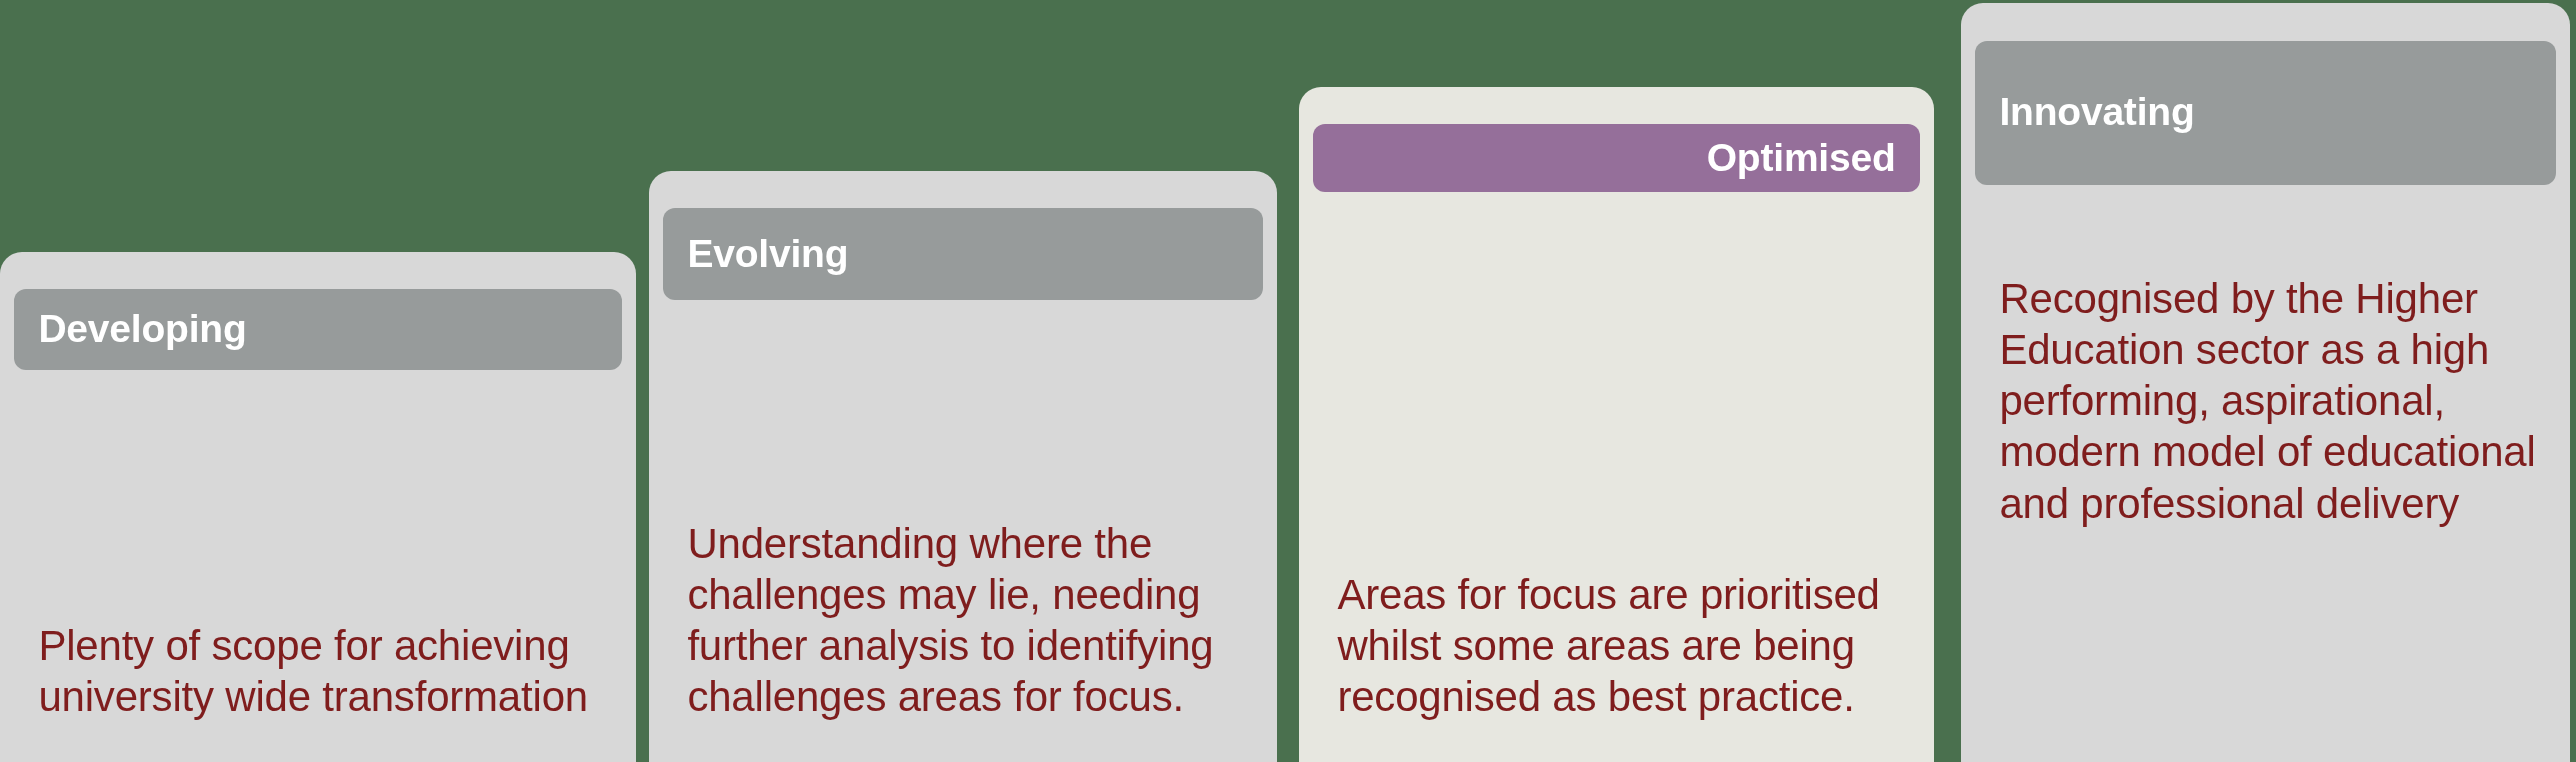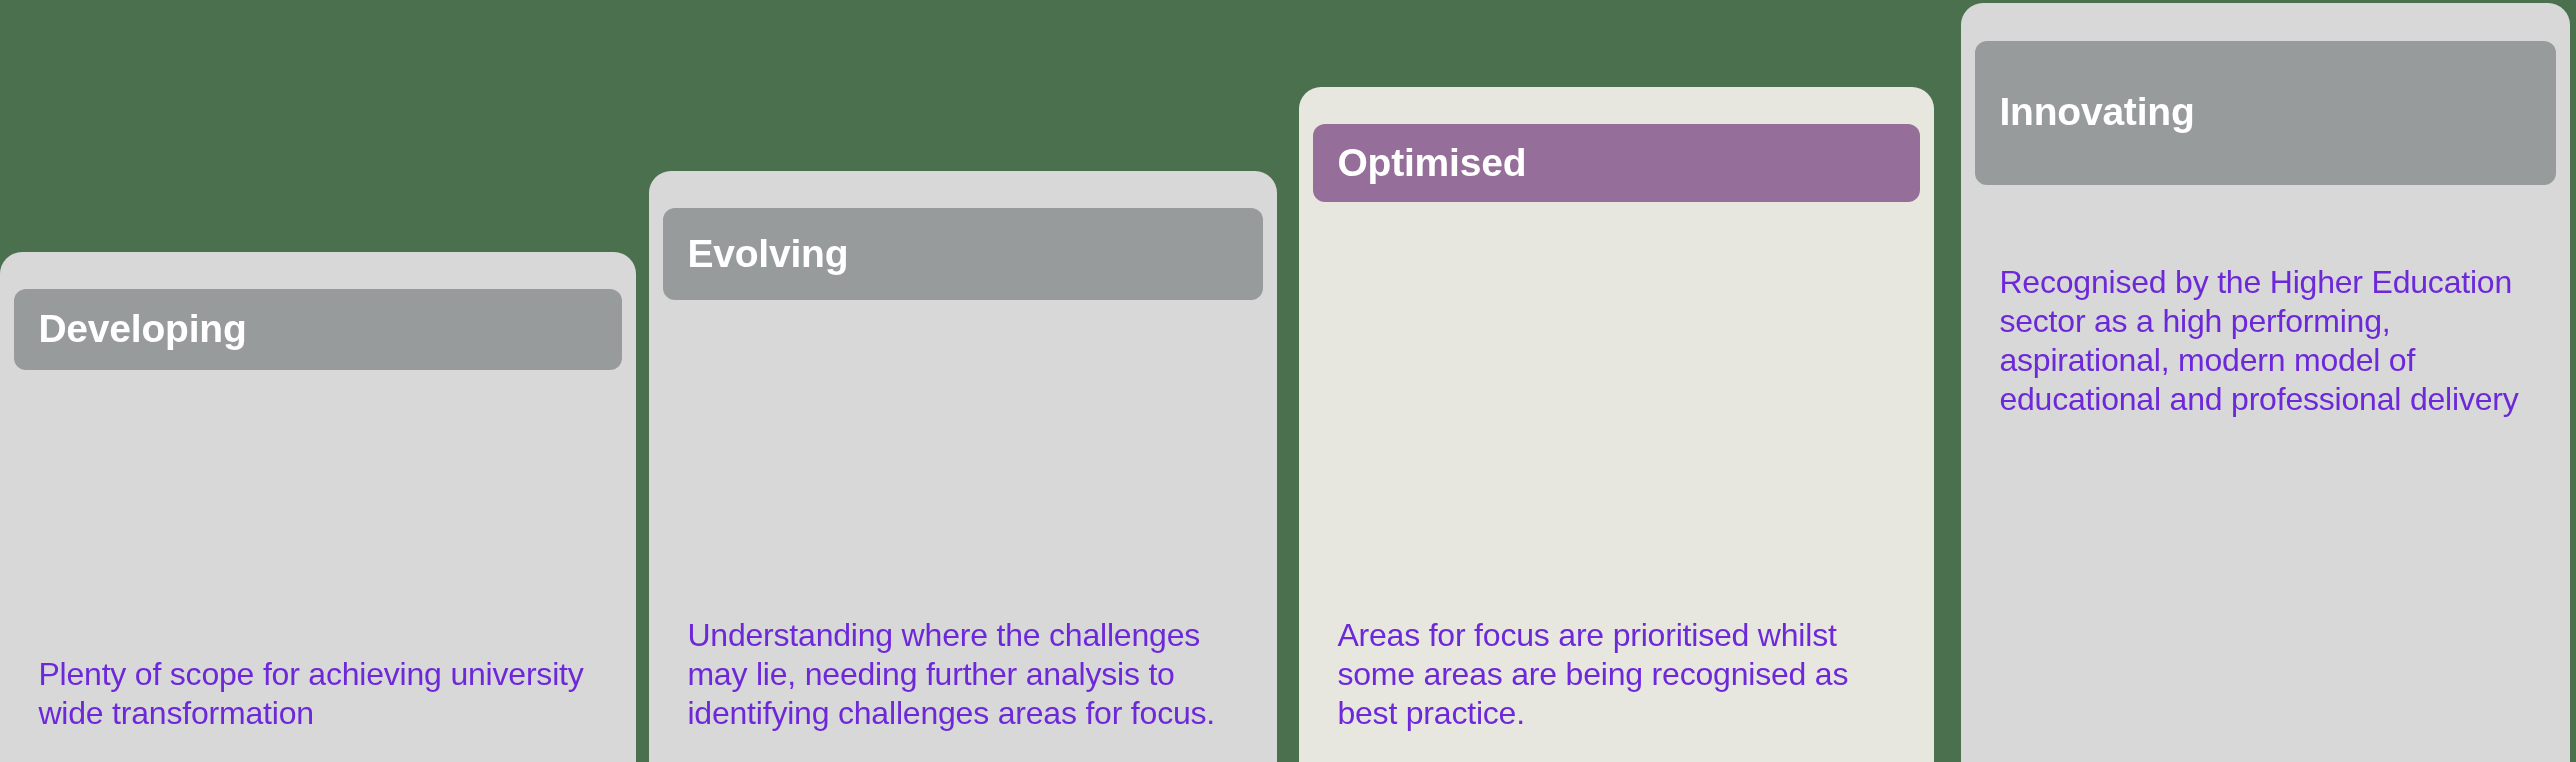--- a/index.html
+++ b/index.html
@@ -57,23 +57,23 @@
   .card-body {
     flex: 1 1 auto;
     display: flex;
     flex-direction: column;
     justify-content: flex-end;
     padding: 0 8.5px 0 24px;
     overflow: hidden;
   }
 
   .card-body-text {
-    font-size: 32px;
+    font-size: 42px;
     line-height: 1.22;
-    color: #6d28d9;
+    color: #7f1d1d;
     letter-spacing: -0.2px;
     padding-bottom: 3.4px;
   }
 
   
   .card-developing {
     left: 0px;
     top: 252px;
     width: 636px;
     height: 516px;
@@ -87,21 +87,21 @@
     height: 597px;
   }
   .card-evolving .card-header { height: 92px; }
 
   .card-optimised {
     left: 1299px;
     top: 87px;
     width: 635px;
     height: 681px;
   }
-  .card-optimised .card-header { height: 78px; }
+  .card-optimised .card-header { height: 68px; justify-content: flex-end; }
 
   .card-innovating {
     left: 1961px;
     top: 3.4px;
     width: 609px;
     height: 764px;
   }
   .card-innovating .card-header { height: 144px; }
   .card-innovating .card-body { justify-content: flex-start; padding-top: 46px; }
 

